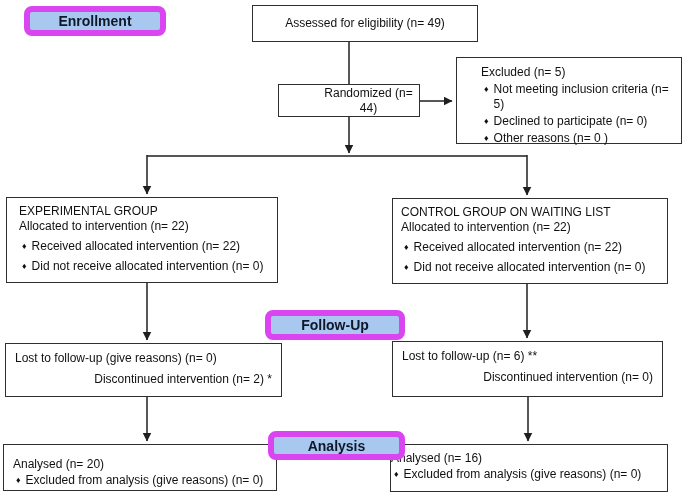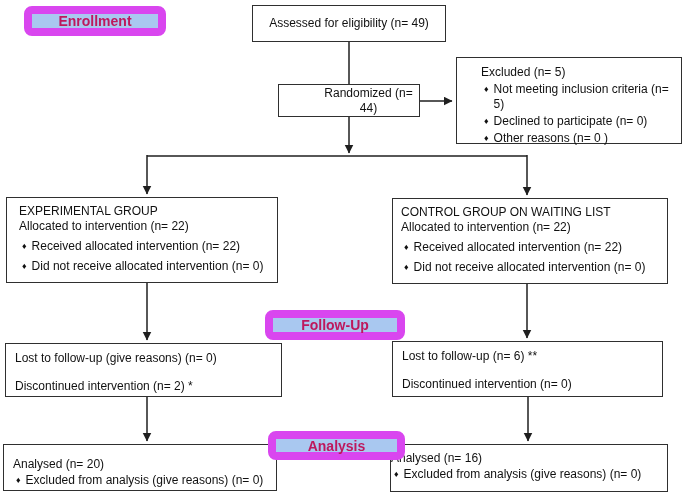--- a/index.html
+++ b/index.html
@@ -7,31 +7,31 @@
     position:relative; width:686px; height:498px; background:#ffffff;
     font-family:"Liberation Sans", sans-serif; color:#111111; overflow:hidden;
   }
   .box {
     position:absolute; box-sizing:border-box; background:#ffffff;
     border:1.5px solid #2f2f2f; font-size:12px; line-height:15px; z-index:1;
   }
   .box.center { display:flex; align-items:center; justify-content:center; text-align:center; }
   .badge {
     position:absolute; box-sizing:border-box; z-index:3;
-    background:#a9c8f0; border:8px solid #d946ef; border-radius:8px;
+    background:#a9c8f0; border:6px solid #d946ef; border-radius:8px;
     display:flex; align-items:center; justify-content:center;
-    font-size:14px; font-weight:bold; color:#be185d;
+    font-size:14px; font-weight:bold; color:#0f172a;
   }
   .connectors { position:absolute; left:0; top:0; z-index:2; pointer-events:none; }
   .bullet-line { display:flex; align-items:flex-start; padding-left:3px; margin-top:5px; }
   .bullet-line .bullet { font-size:9px; line-height:15px; margin-right:5px; }
   .excl .bullet-line { margin-top:2px; }
   .an .bullet-line { margin-top:1px; }
-  .fu-line2 { margin-top:13px; }
-  #box-assessed   { left:252px; top:5px;  width:194px; height:37px; }
+  .fu-line2 { margin-top:6px;text-align:right; }
+  #box-assessed   { left:252px; top:5px;  width:226px; height:37px; }
   #box-randomized { left:278px; top:84px; width:142px; height:33px;padding-left:39px; }
   #box-excluded   { left:456px; top:57px;  width:226px; height:87px; padding:7px 8px 6px 24px; }
   #box-exp        { left:6px;   top:197px; width:272px; height:86px; padding:6px 12px; }
   #box-ctrl       { left:392px; top:198px; width:276px; height:86px; padding:6px 8px; }
   #box-fu-left    { left:5px;   top:343px; width:277px; height:54px; padding:7px 9px; }
   #box-fu-right   { left:392px; top:341px; width:271px; height:56px; padding:7px 9px; }
   #box-an-left    { left:3px;   top:444px; width:274px; height:47px; padding:12px 9px; }
   #box-an-right   { left:390px; top:444px; width:278px; height:48px; padding:6px 0; }
   #badge-enrollment { left:24px;  top:6px;   width:142px; height:30px; }
   #badge-allocation { left:259px; top:180px; width:139px; height:28px; }

